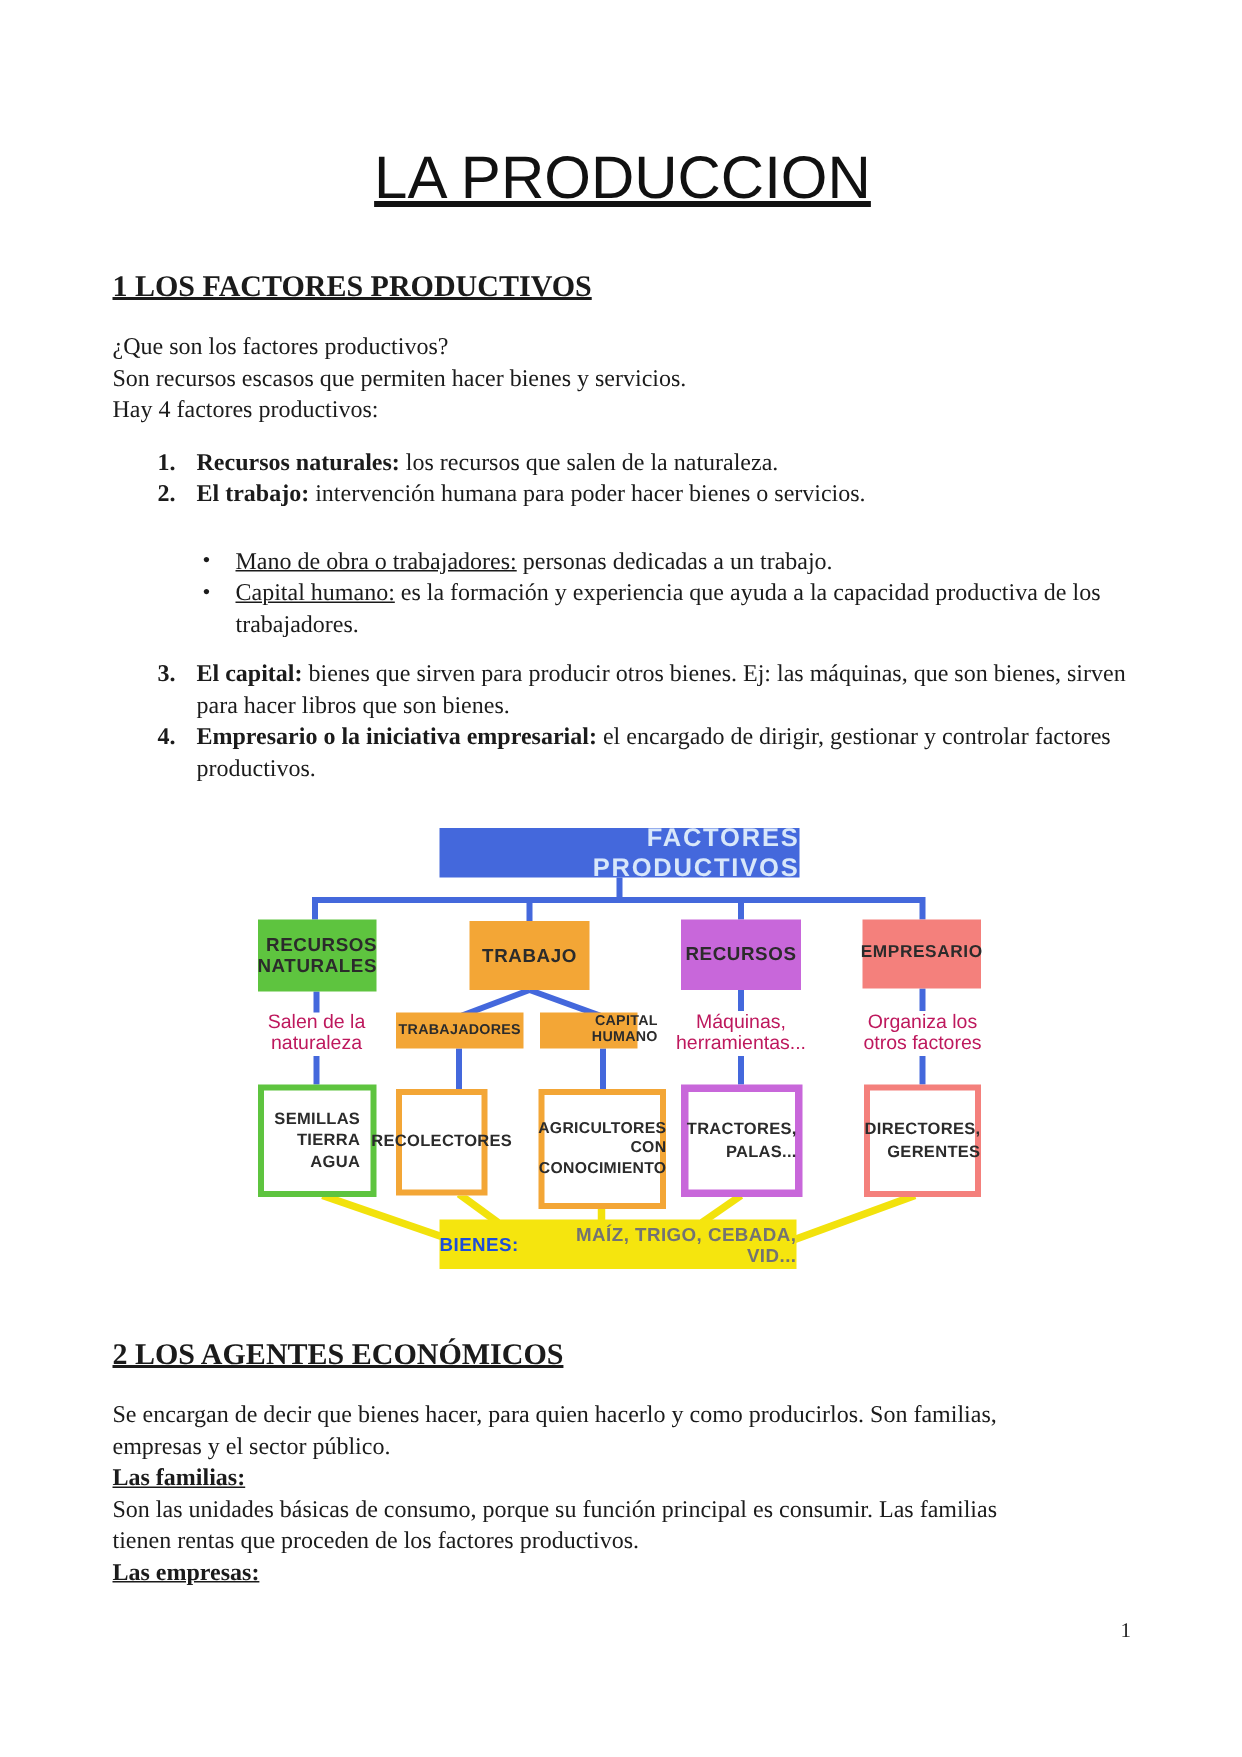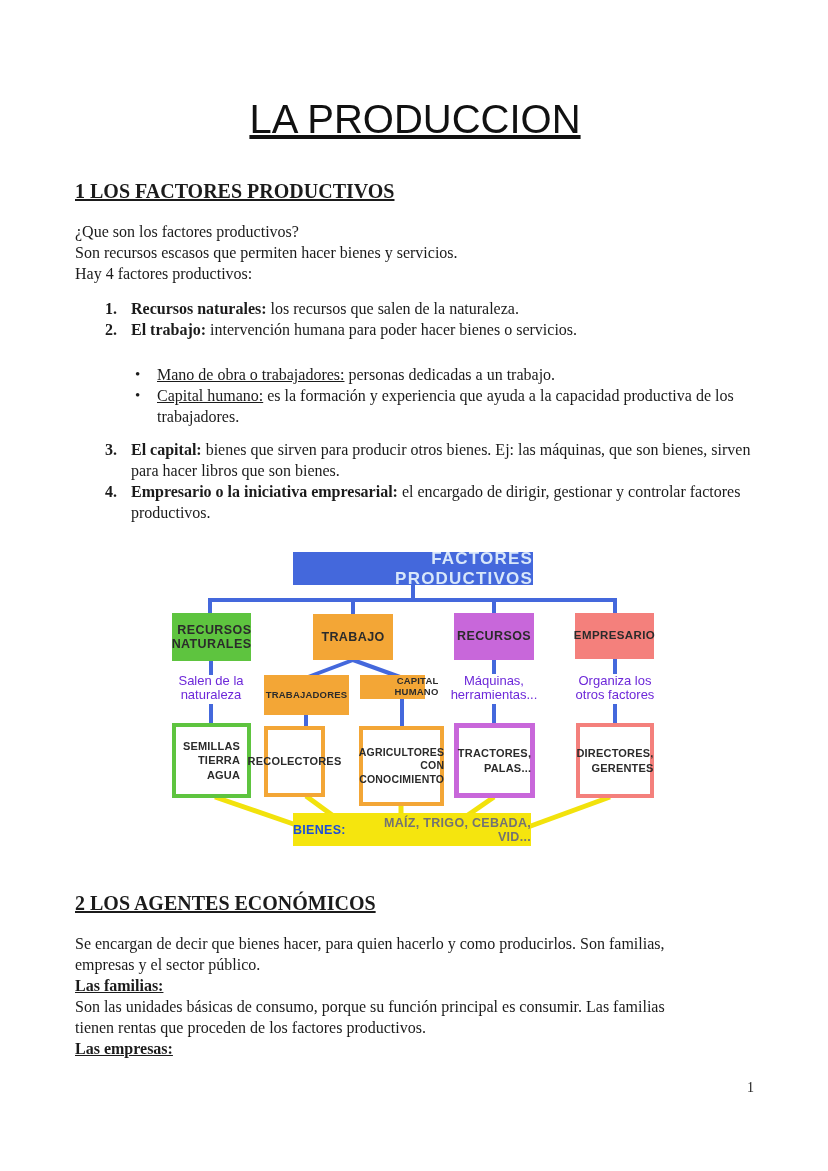--- a/index.html
+++ b/index.html
@@ -67,26 +67,26 @@
     left: 133px; top: 5px; width: 240px; height: 33px;
     background: #4468dc; color: #d8e7fa;
     font-size: 17px; letter-spacing: 1.2px;
   }
   .dg-cat { font-size: 12.5px; letter-spacing: 0.4px; }
   .cat-recursos   { left: 12px;  top: 66px; width: 79px; height: 48px; background: #5ec43f; }
   .cat-trabajo    { left: 153px; top: 67px; width: 80px; height: 46px; background: #f3a636; }
   .cat-capital    { left: 294px; top: 66px; width: 80px; height: 47px; background: #c867da; }
   .cat-empresario { left: 415px; top: 66px; width: 79px; height: 46px; background: #f4807c; font-size: 11.5px; }
   .dg-sub { background: #f3a636; font-size: 9.5px; letter-spacing: 0.2px; }
-  .sub-trabajadores   { left: 104px; top: 128px; width: 85px; height: 40px; }
+  .sub-trabajadores   { left: 104px; top: 128px; width: 85px; height: 24px; }
   .sub-capitalhumano  { left: 200px; top: 128px; width: 65px; height: 24px; padding-left: 48px; }
   .dg-note {
     position: absolute; text-align: center;
     font-size: 13px; line-height: 14px; font-weight: 400;
-    color: #6d28d9; white-space: pre-line;
+    color: #be185d; white-space: pre-line;
     font-family: "Liberation Sans", sans-serif;
   }
   .note-recursos   { left: 4px;   top: 127px; width: 94px; }
   .note-capital    { left: 287px; top: 127px; width: 94px; }
   .note-empresario { left: 408px; top: 127px; width: 94px; }
   .dg-leaf { background: #ffffff; font-size: 11px; letter-spacing: 0.2px; }
   .dg-leaf .txt { line-height: 1.3; }
   .leaf-semillas     { left: 12px;  top: 176px; width: 79px; height: 75px; border: 4px solid #5ec43f; }
   .leaf-recolectores { left: 104px; top: 179px; width: 61px; height: 71px; border: 4px solid #f3a636; }
   .leaf-agricultores { left: 199px; top: 179px; width: 85px; height: 80px; border: 4px solid #f3a636; font-size: 10.5px; }

